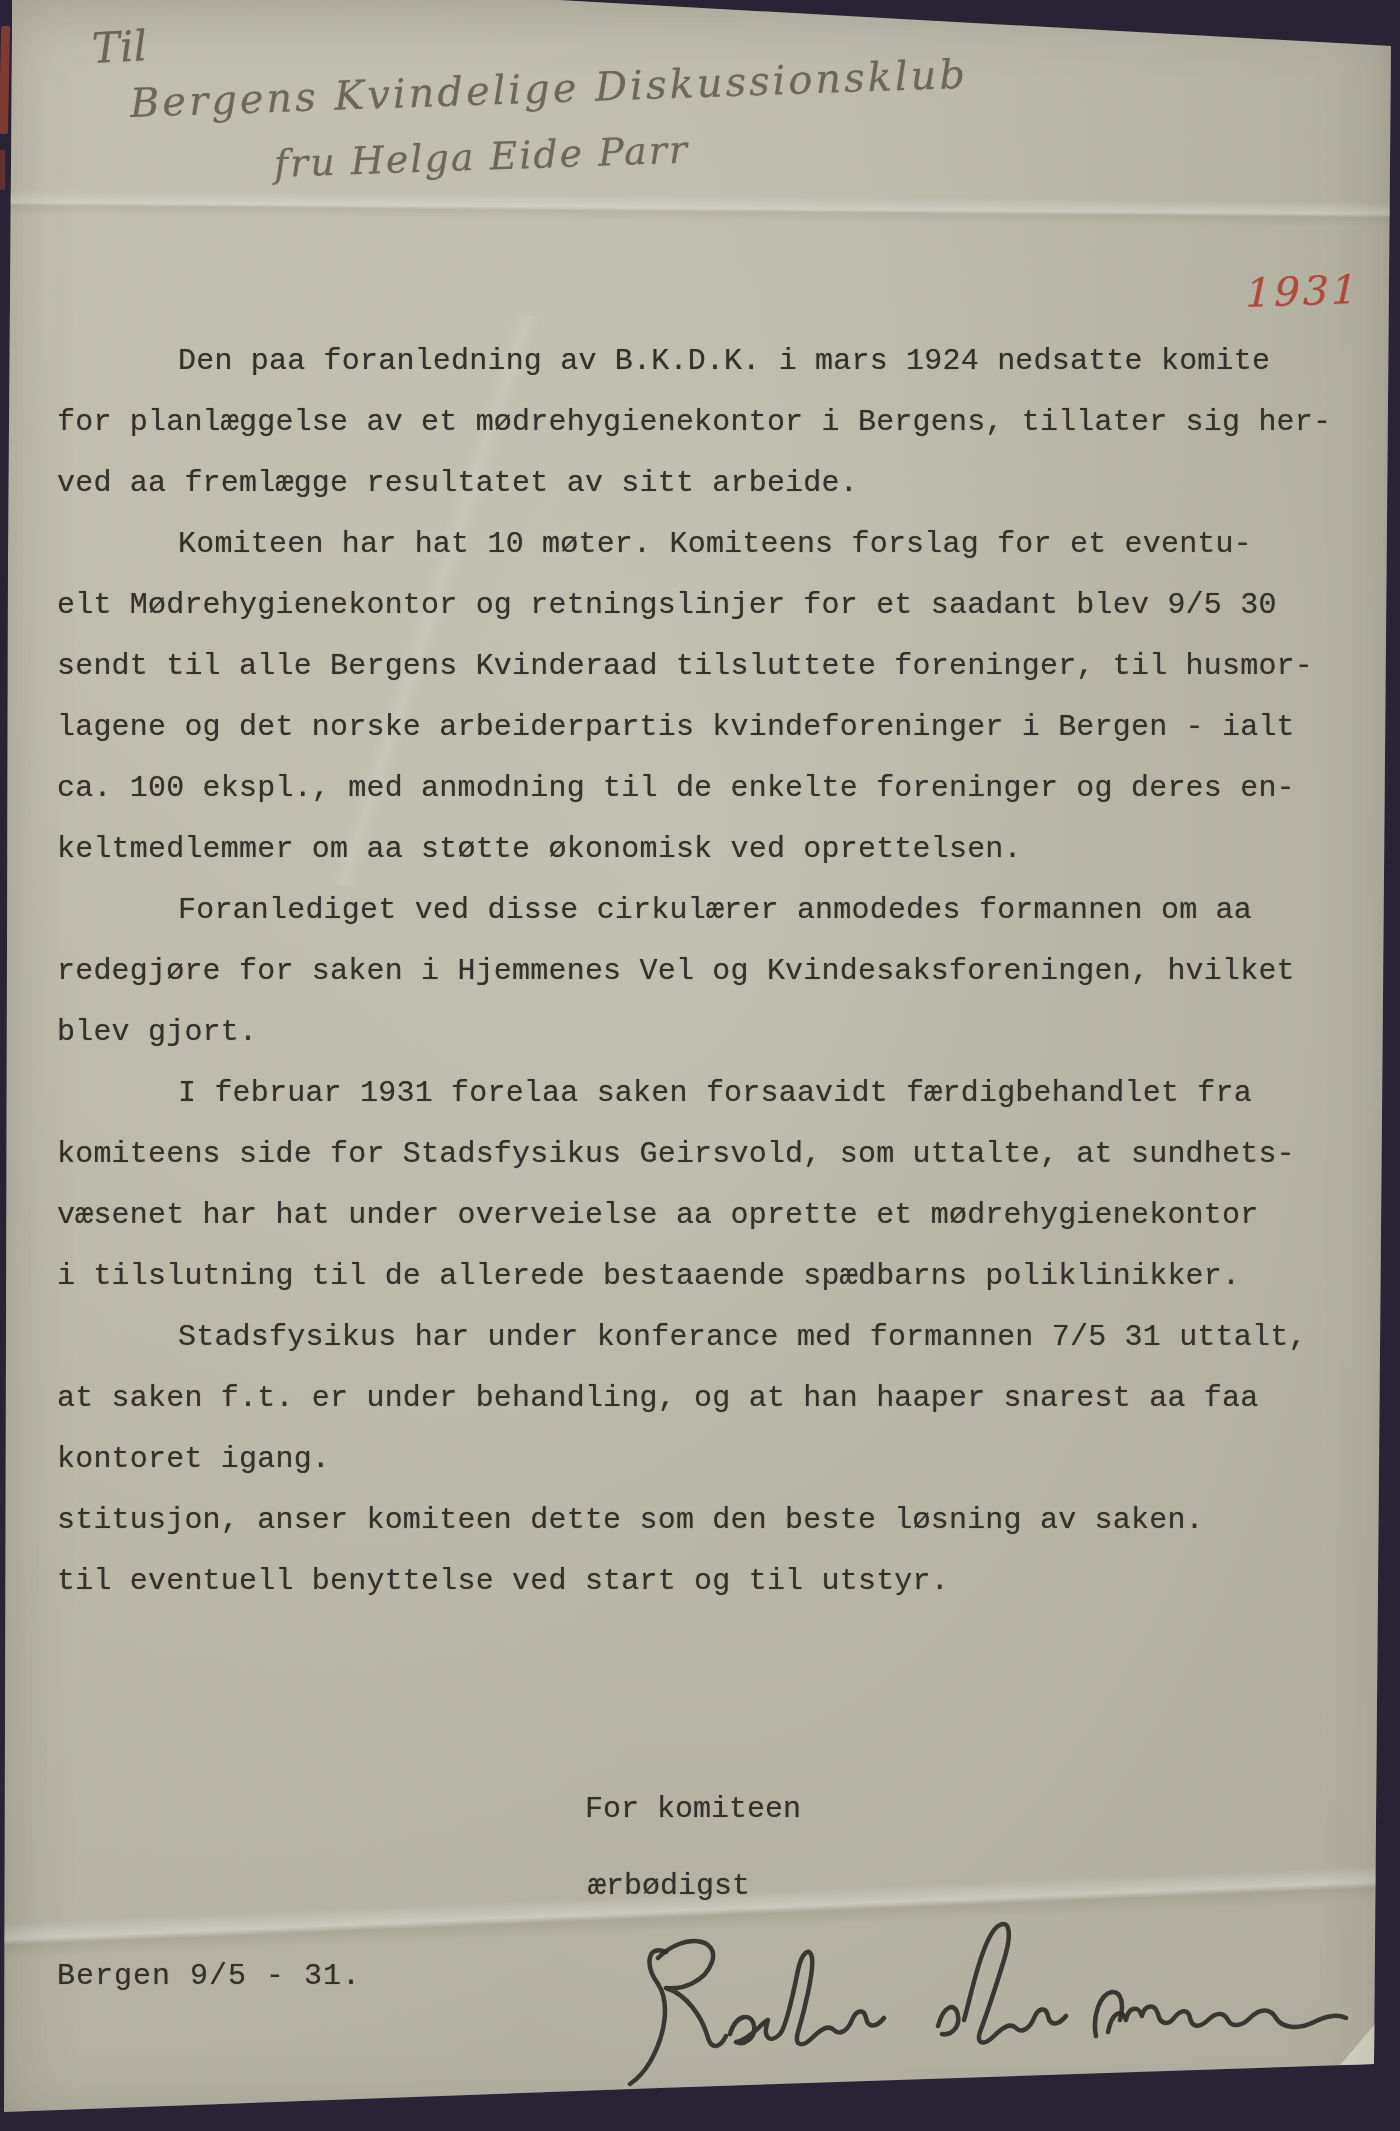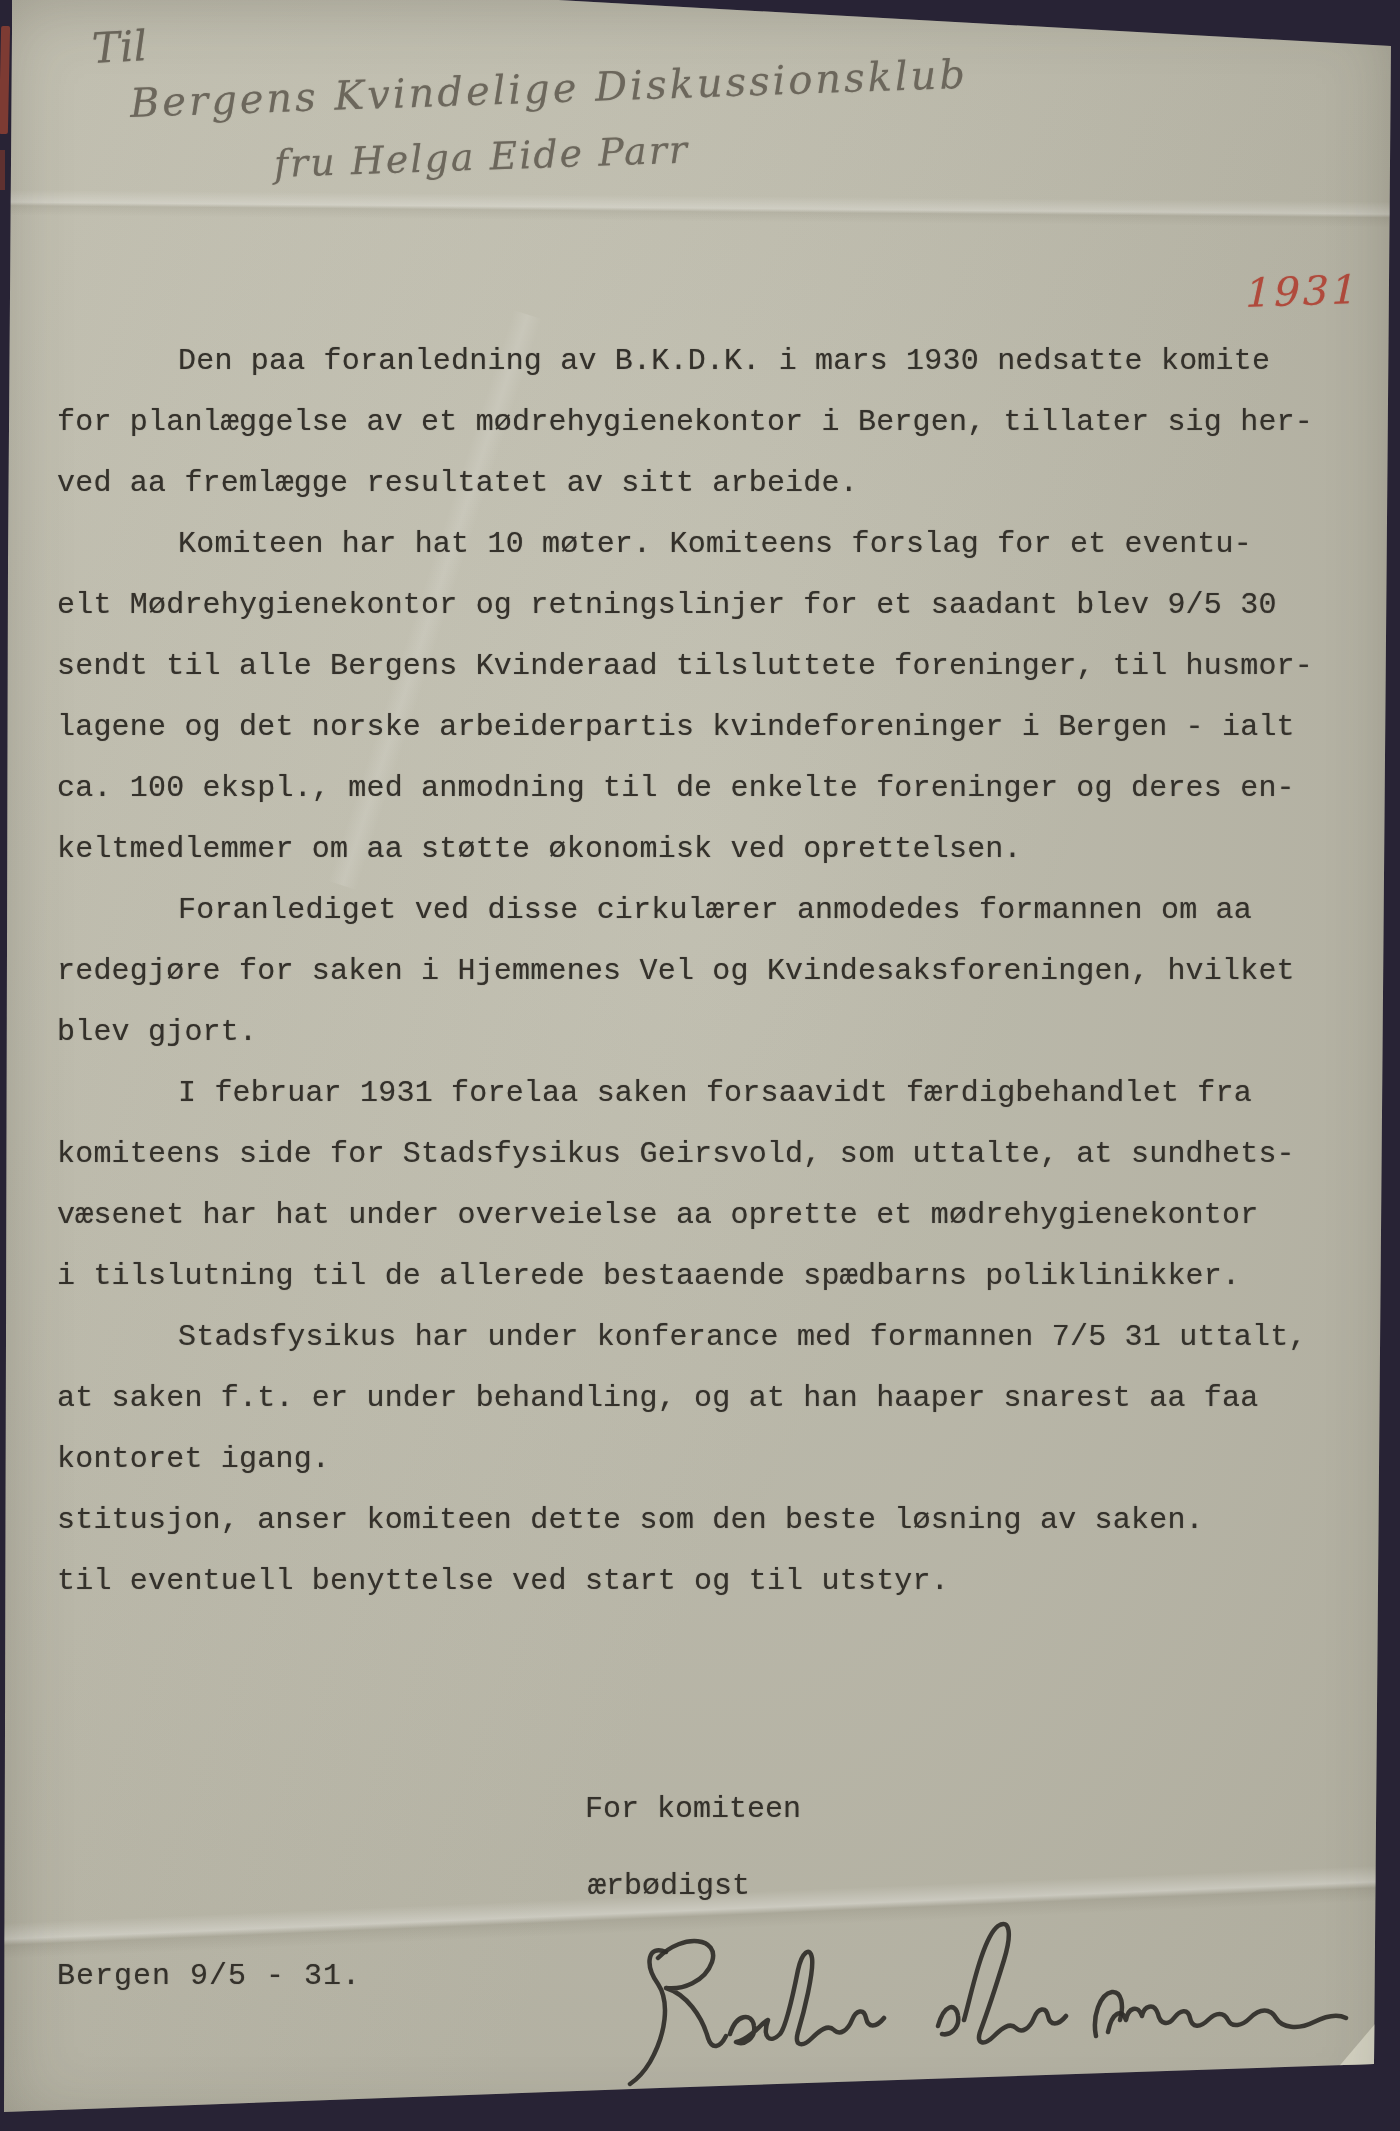--- a/index.html
+++ b/index.html
@@ -153,22 +153,22 @@
     <div class="crease-bottom"></div>
     <div class="dog-ear"></div>
 
     <div class="hw hw-til">Til</div>
     <div class="hw hw-club">Bergens Kvindelige Diskussionsklub</div>
     <div class="hw hw-from">fru Helga Eide Parr</div>
 
     <div class="year-red">1931</div>
 
     <div class="typed typed-body">
-      <div class="tline first">Den paa foranledning av B.K.D.K. i mars 1930 nedsatte komite</div>
-      <div class="tline">for planlæggelse av et mødrehygienekontor i Bergen, tillater sig her-</div>
+      <div class="tline first">Den paa foranledning av B.K.D.K. i mars 1924 nedsatte komite</div>
+      <div class="tline">for planlæggelse av et mødrehygienekontor i Bergens, tillater sig her-</div>
       <div class="tline">ved aa fremlægge resultatet av sitt arbeide.</div>
       <div class="tline first">Komiteen har hat 10 møter. Komiteens forslag for et eventu-</div>
       <div class="tline">elt Mødrehygienekontor og retningslinjer for et saadant blev 9/5 30</div>
       <div class="tline">sendt til alle Bergens Kvinderaad tilsluttete foreninger, til husmor-</div>
       <div class="tline">lagene og det norske arbeiderpartis kvindeforeninger i Bergen - ialt</div>
       <div class="tline">ca. 100 ekspl., med anmodning til de enkelte foreninger og deres en-</div>
       <div class="tline">keltmedlemmer om aa støtte økonomisk ved oprettelsen.</div>
       <div class="tline first">Foranlediget ved disse cirkulærer anmodedes formannen om aa</div>
       <div class="tline">redegjøre for saken i Hjemmenes Vel og Kvindesaksforeningen, hvilket</div>
       <div class="tline">blev gjort.</div>

